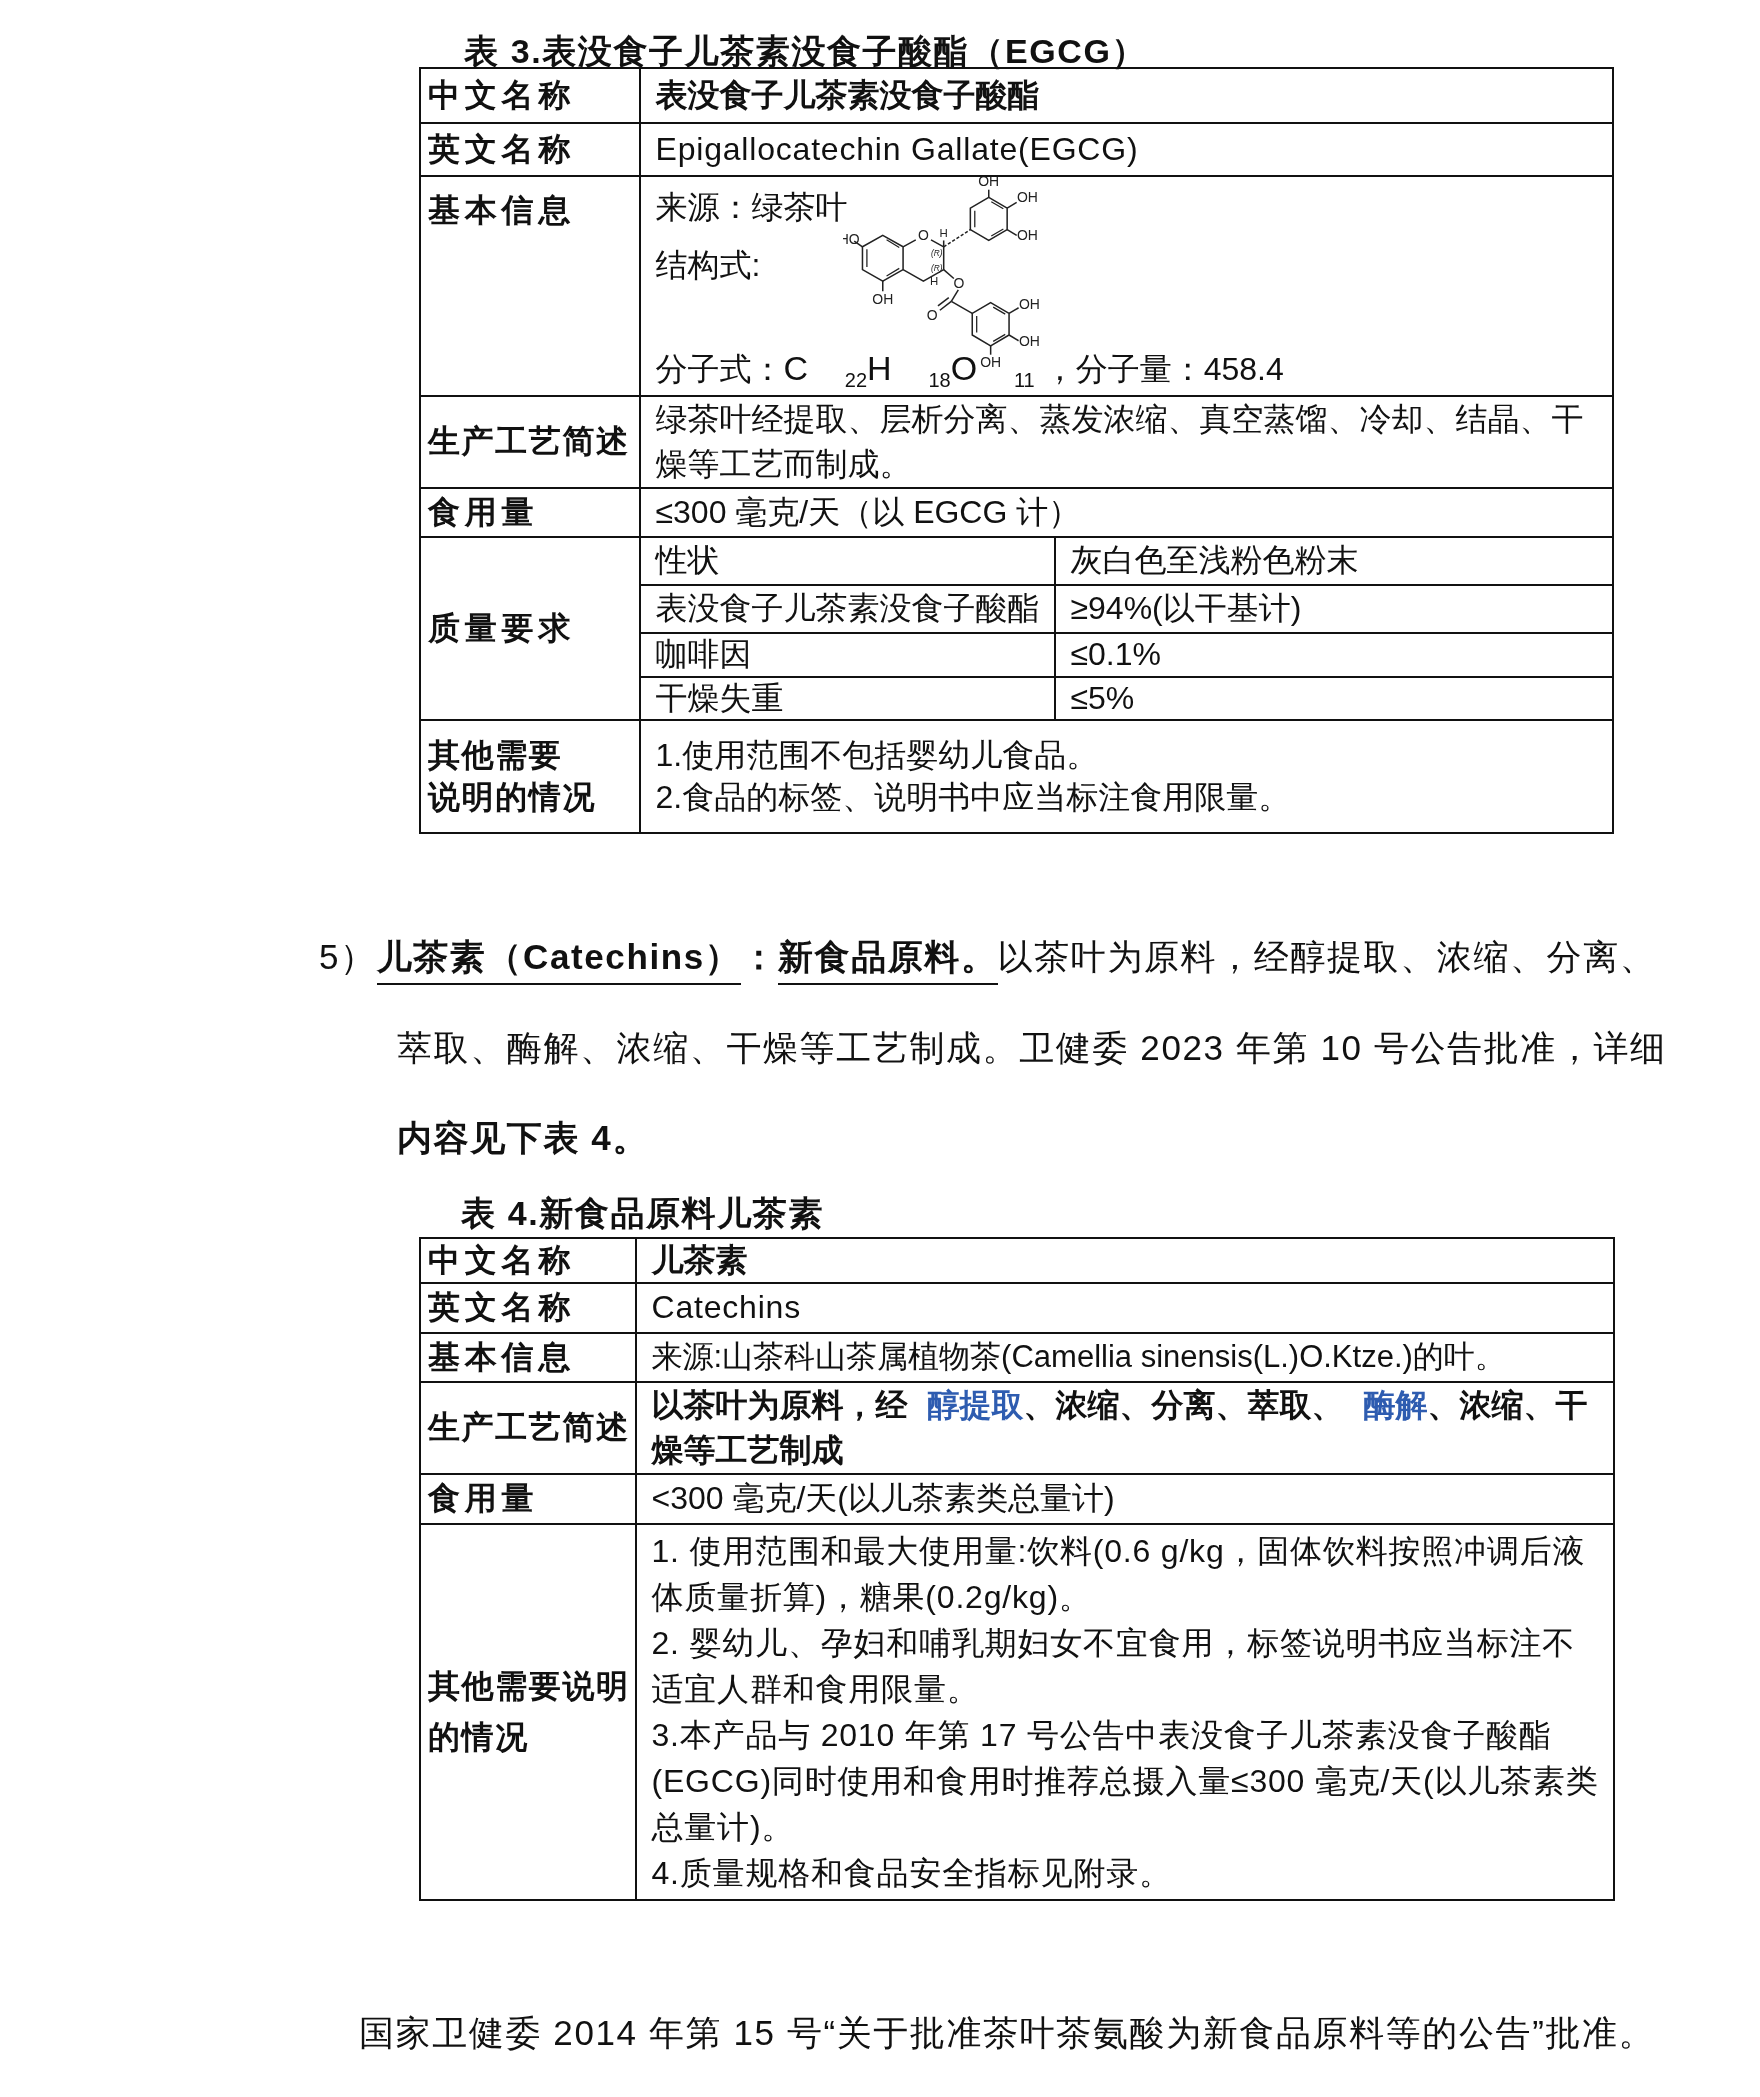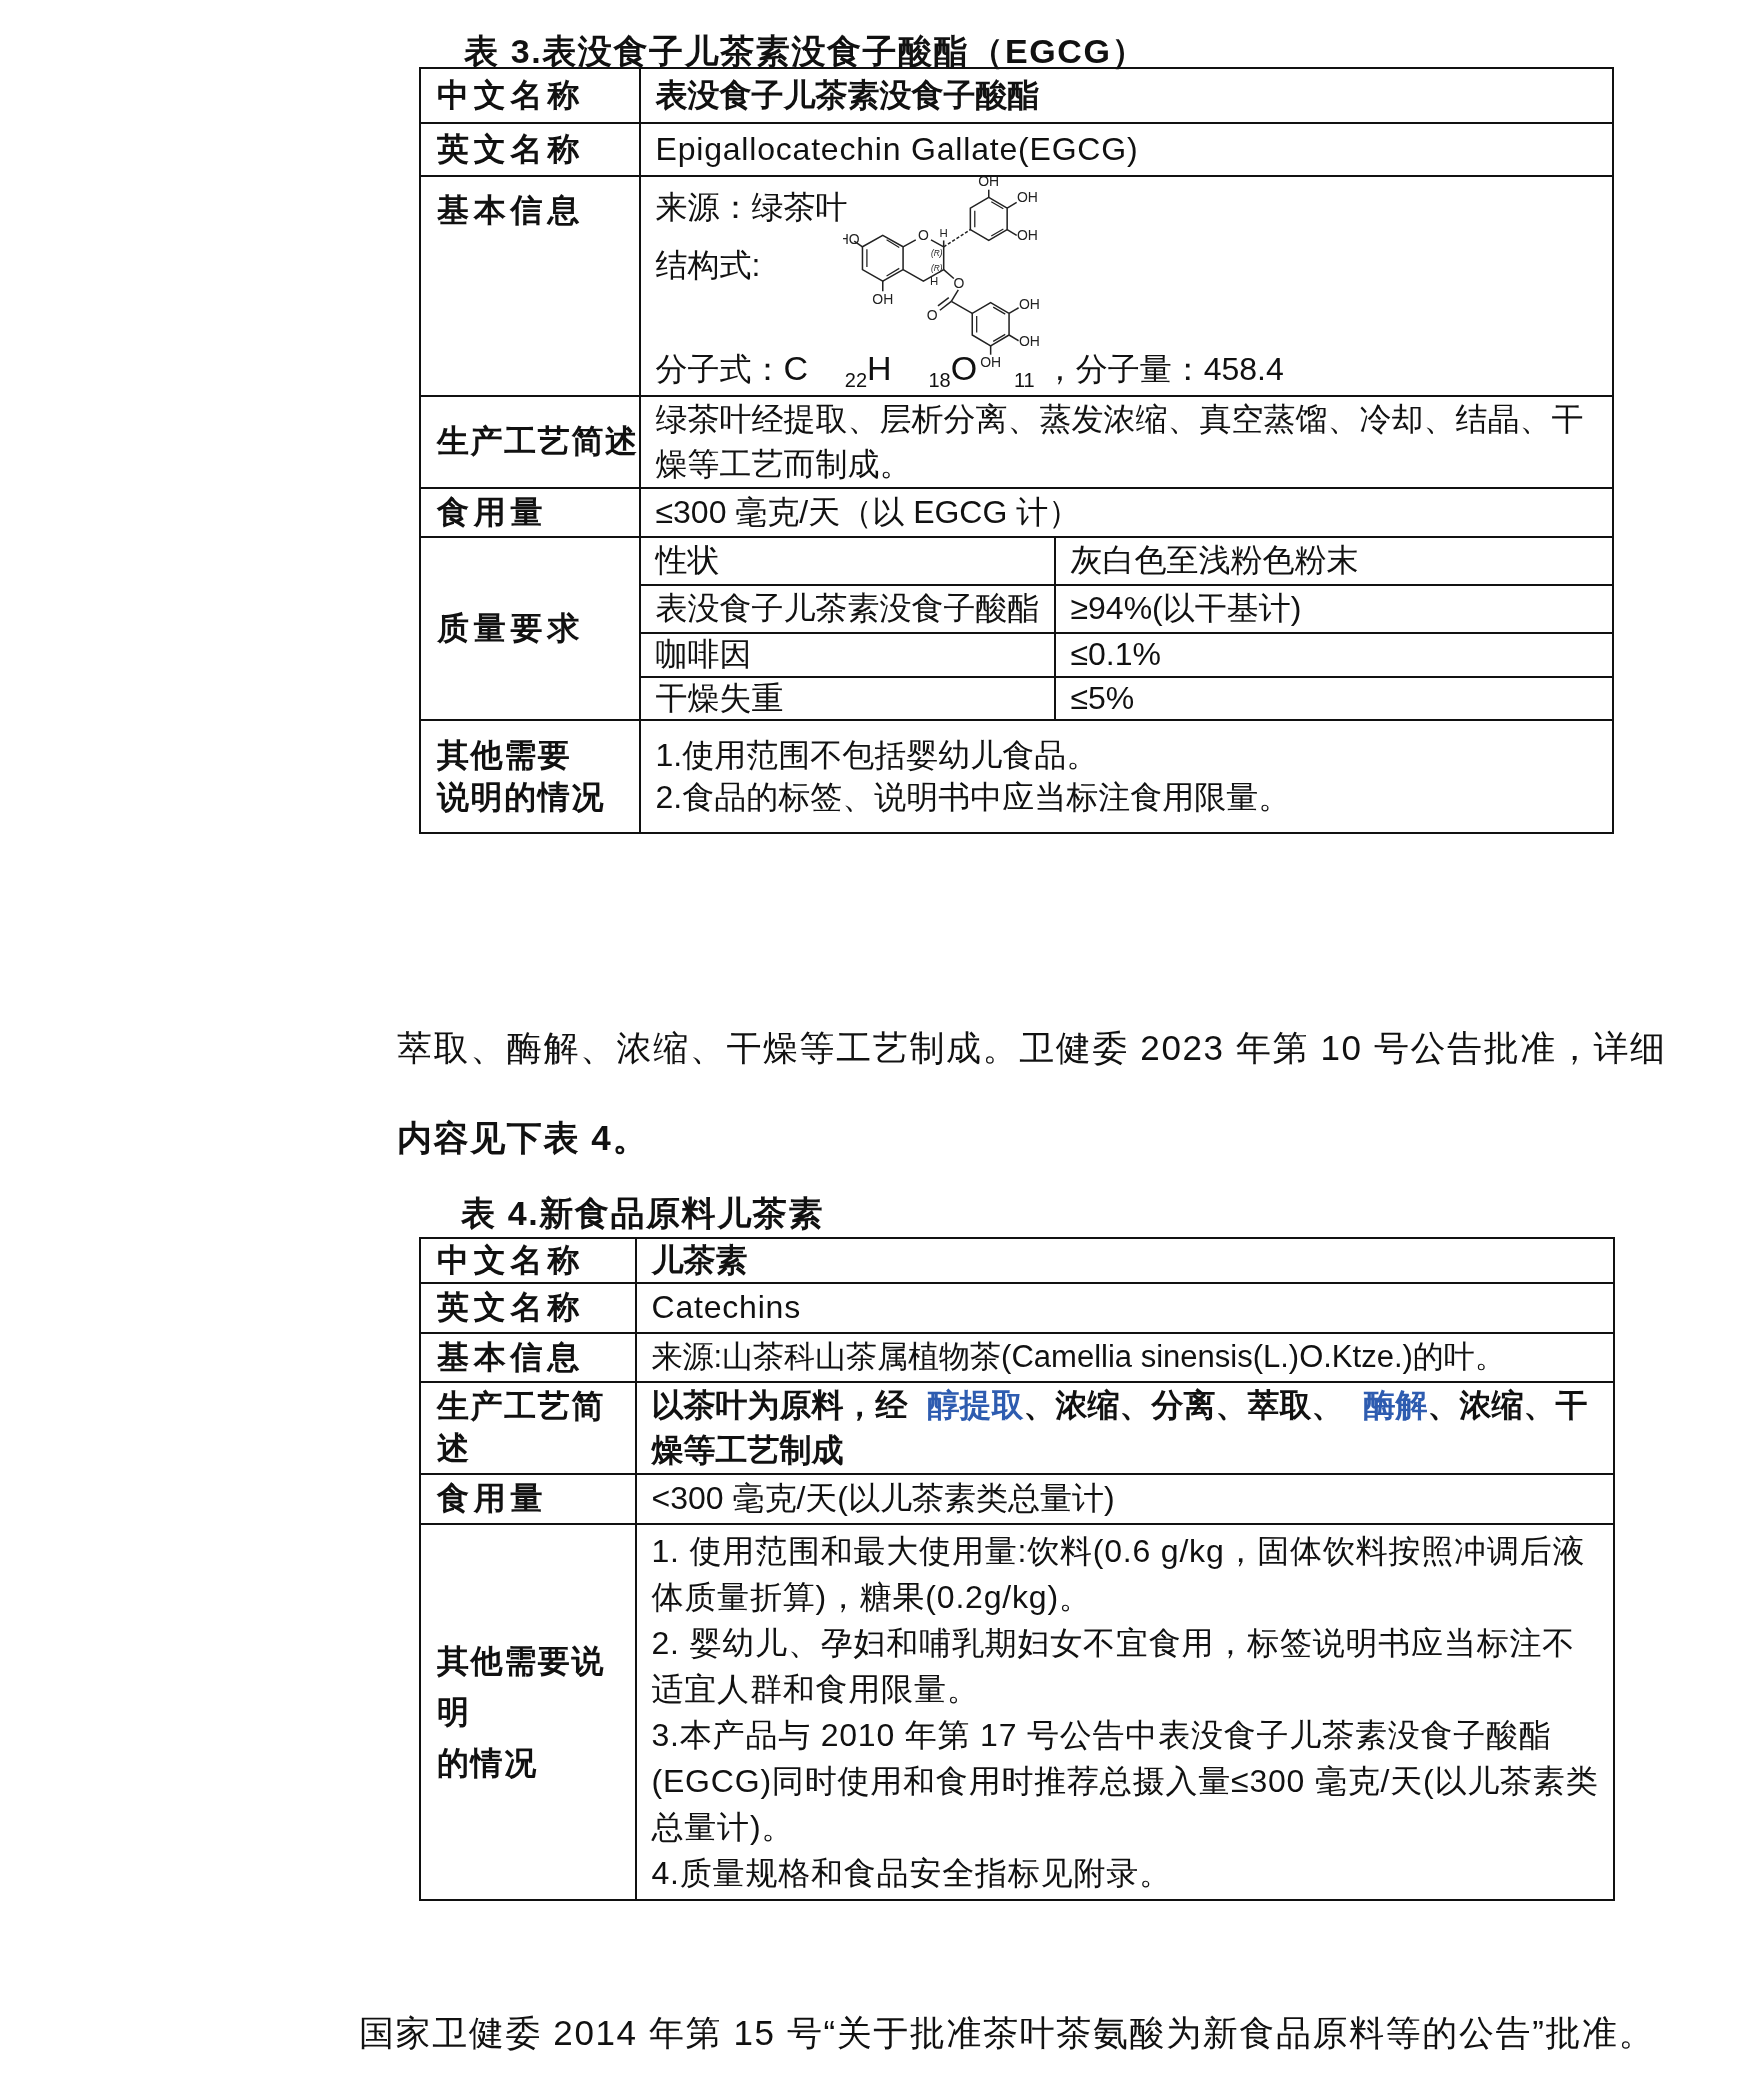--- a/index.html
+++ b/index.html
@@ -6,21 +6,21 @@
   html,body { background:#888; }
   .page {
     position:relative; width:1760px; height:2097px; background:#ffffff;
     font-family:"Liberation Sans","DejaVu Sans",sans-serif; color:#111111;
     overflow:hidden;
   }
   .abs { position:absolute; }
   .tbl-title { font-size:34px; font-weight:bold; letter-spacing:1.6px; }
   table.doc { border-collapse:collapse; table-layout:fixed; position:absolute; }
   table.doc td { border:2.4px solid #111; vertical-align:middle; font-size:32px; line-height:1.3; }
-  td.lbl { font-weight:bold; padding-left:16px; letter-spacing:4.8px;border-radius:6px; }
+  td.lbl { font-weight:bold; padding-left:7px; letter-spacing:4.8px;border-radius:6px; }
   td.val { padding-left:14.5px; padding-right:11.3px; }
   .bold { font-weight:bold; }
   .eng  { font-size:34px; letter-spacing:0.8px; }
   .para { font-size:35px; letter-spacing:1.6px; white-space:nowrap; }
   .uline { border-bottom:2.4px solid #111; padding-bottom:7.3px; }
   .blue { color:#2e5cb0;padding-left:20px; }
   sub { font-size:20px;margin-left:36px; }
   .struct-cell { position:relative; }
   .struct-src { position:absolute; left:14.5px; top:9.7px; }
   .struct-lb  { position:absolute; left:14.5px; top:68px; }
@@ -142,20 +142,23 @@
         <div>说明的情况</div>
       </td>
       <td class="val t3-other" colspan="2">
         <div>1.使用范围不包括婴幼儿食品。</div>
         <div>2.食品的标签、说明书中应当标注食用限量。</div>
       </td>
     </tr>
   </tbody>
     </table>
 
+  <div class="abs para" style="left:319px; top:934px;">
+    <span>5）</span><span class="bold uline">儿茶素（Catechins）</span><span class="bold">：</span><span class="bold uline">新食品原料。</span><span>以茶叶为原料，经醇提取、浓缩、分离、</span>
+  </div>
   <div class="abs para" style="left:397px; top:1025px;">萃取、酶解、浓缩、干燥等工艺制成。卫健委 2023 年第 10 号公告批准，详细</div>
   <div class="abs para" style="left:397px; top:1115px;font-weight:bold;">内容见下表 4。</div>
 
   <div class="abs tbl-title" style="left:461px; top:1191px;">表 4.新食品原料儿茶素</div>
 
   <table class="doc" style="left:419px; top:1237px; width:1194px;">
     <colgroup>
         <col style="width:216px">
         <col style="width:978px">
       </colgroup>

